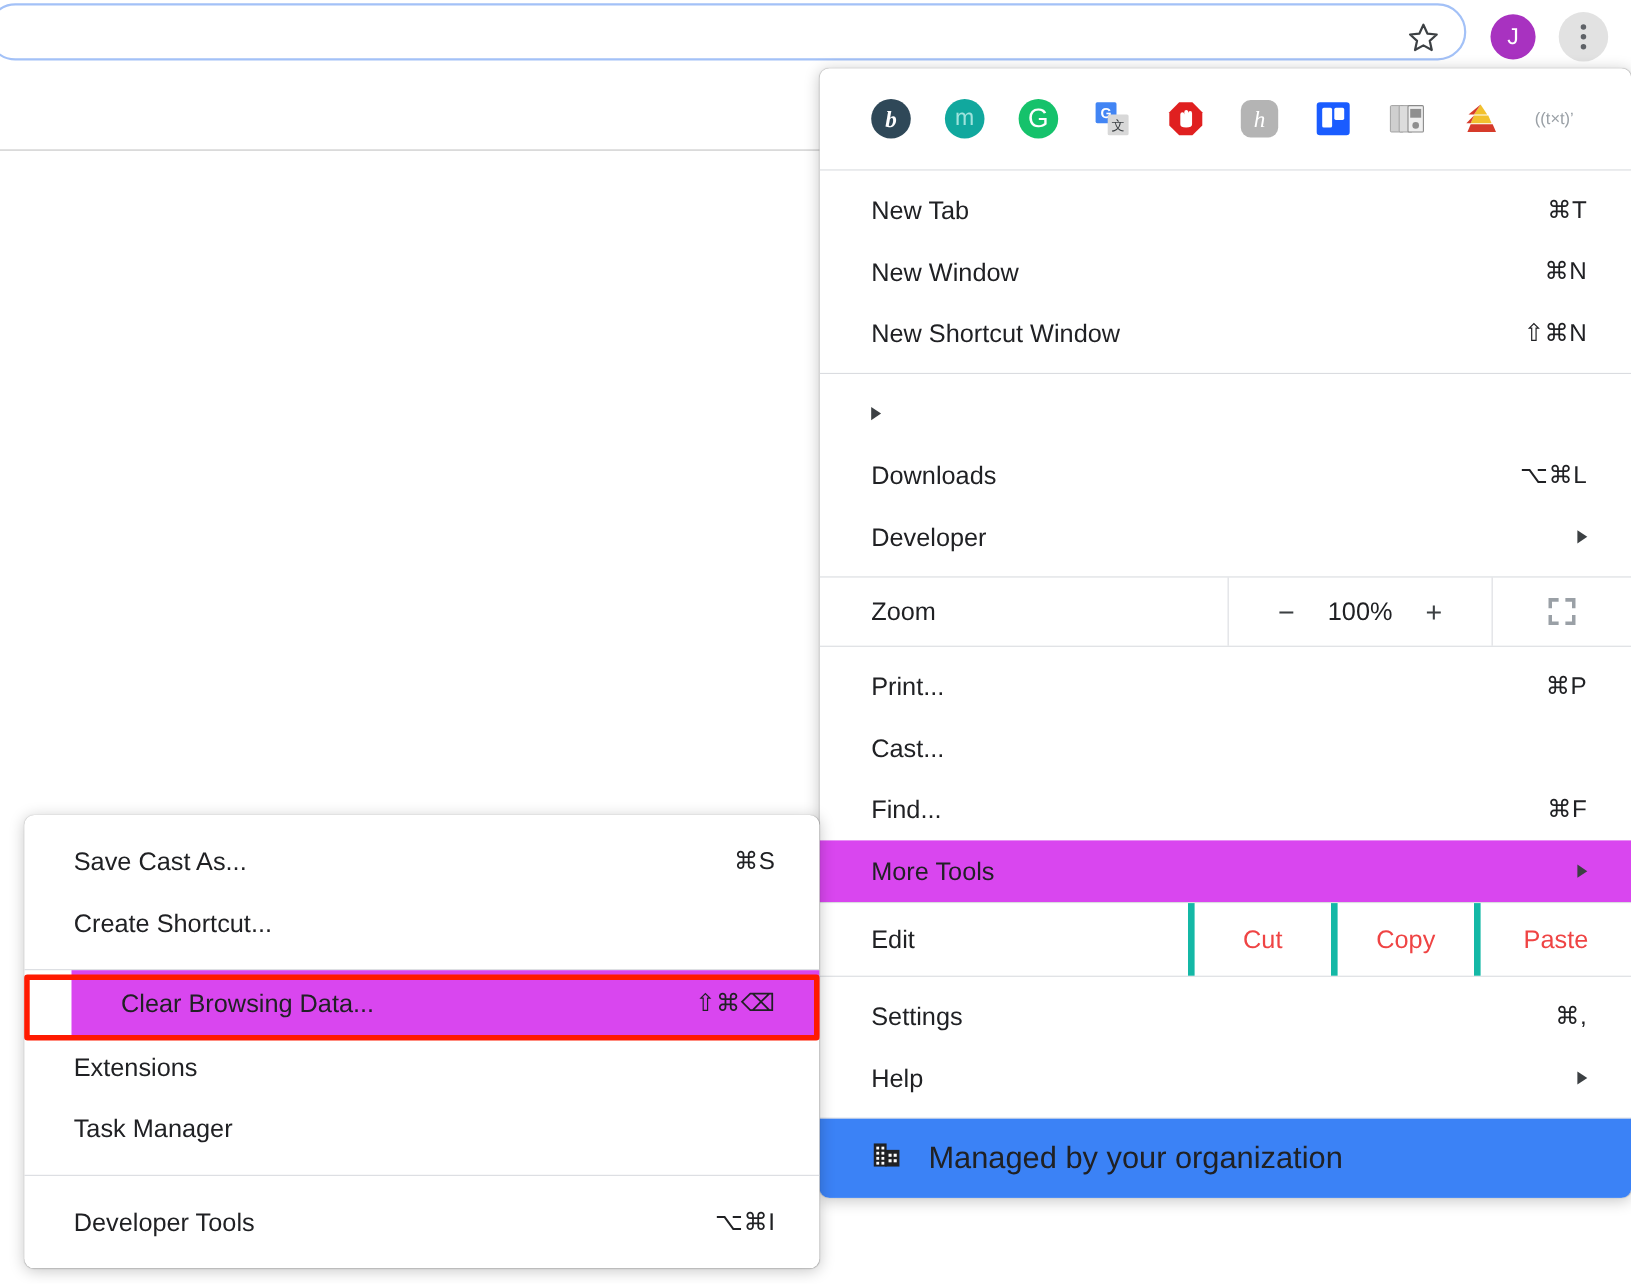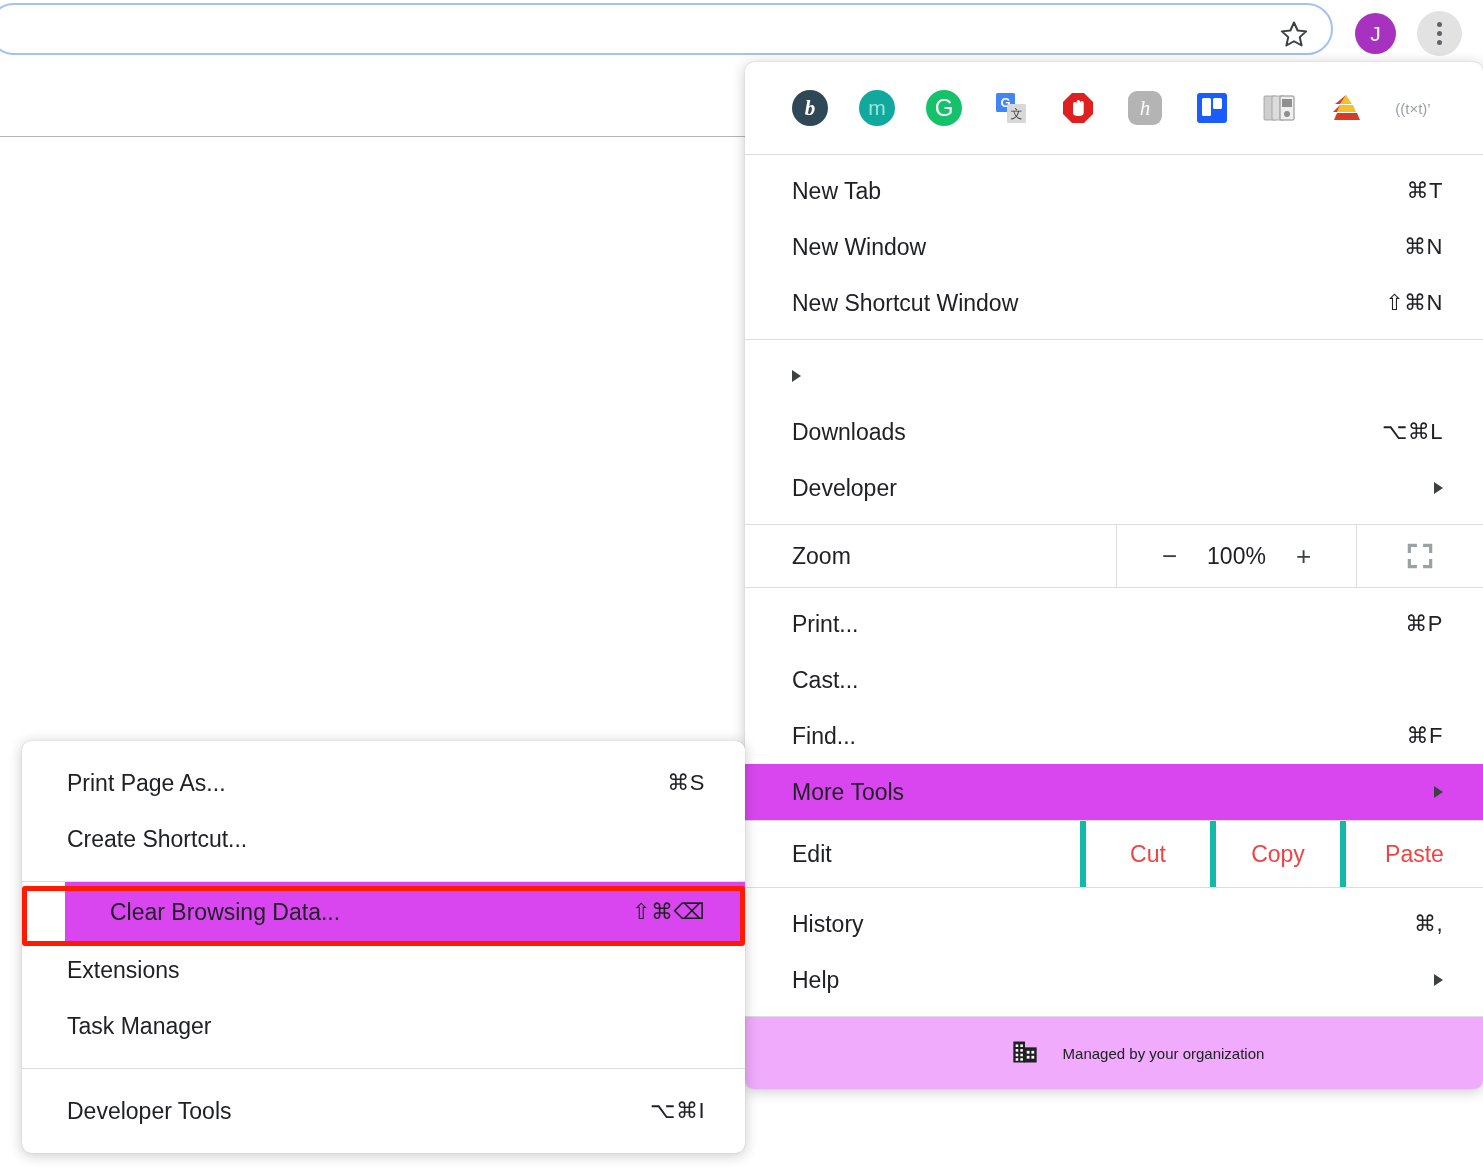--- a/index.html
+++ b/index.html
@@ -232,28 +232,27 @@
     justify-content: center;
     border-left: 6px solid #14b8a6;
     font-size: 23px;
     color: #ef4444;
   }
   .edit-act.last { width: 143px; }
 
   
   .managed {
     height: 72px;
-    background: #f0abfc;
+    background: #3b82f6;
     display: flex;
     align-items: center;
     padding-left: 47px;
     gap: 24px;
-    font-size: 15px;
+    font-size: 28px;
     color: #202124;
-    justify-content: center;
   }
 
   
   .submenu {
     position: absolute;
     left: 22px;
     top: 741px;
     width: 723px;
     background: #ffffff;
     border-radius: 9px;
@@ -452,21 +451,21 @@
       <div class="edit-label">Edit</div>
       <div class="edit-act">Cut</div>
       <div class="edit-act">Copy</div>
       <div class="edit-act last">Paste</div>
     </div>
 
     <div class="sep"></div>
 
     <div style="padding:8px 0 8px 0;">
       <div class="mi">
-        <span class="label">History</span>
+        <span class="label">Settings</span>
         <span class="accel">⌘,</span>
       </div>
       <div class="mi">
         <span class="label">Help</span>
         <span class="arrow"></span>
       </div>
     </div>
 
     <div class="sep"></div>
 
@@ -491,21 +490,21 @@
       </span>
       <span>Managed by your organization</span>
     </div>
 
   </div>
 
   <div class="submenu">
 
     <div style="padding:14px 0 14px 0;">
       <div class="mi">
-        <span class="label">Print Page As...</span>
+        <span class="label">Save Cast As...</span>
         <span class="accel">⌘S</span>
       </div>
       <div class="mi">
         <span class="label">Create Shortcut...</span>
       </div>
     </div>
 
     <div class="sep"></div>
 
     <div style="padding:0 0 14px 0;">

